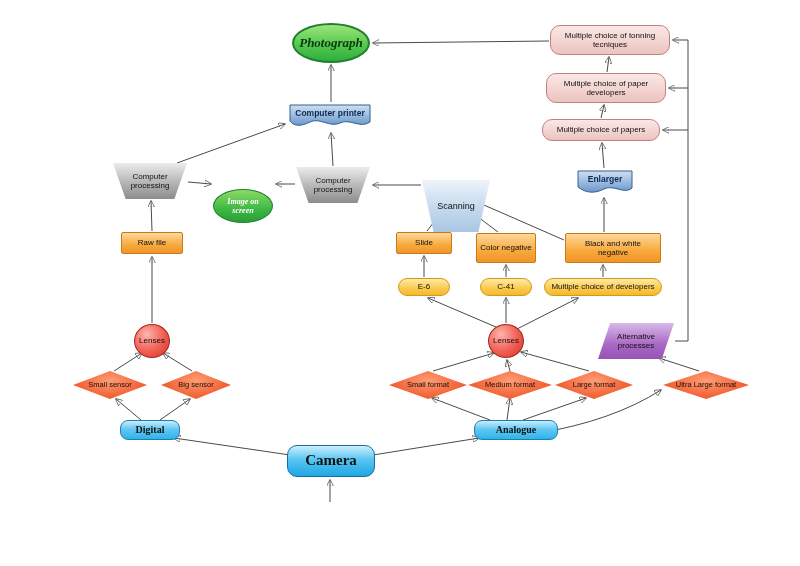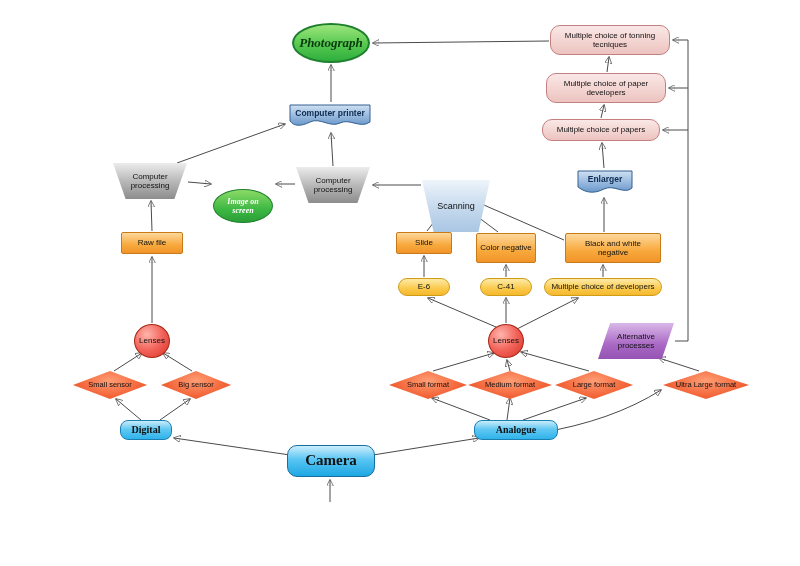--- a/index.html
+++ b/index.html
@@ -208,21 +208,21 @@
   <div class="node diamond" style="left:468px;top:371px;width:84px;height:28px;">
     <span>Medium format</span>
   </div>
   <div class="node diamond" style="left:555px;top:371px;width:78px;height:28px;">
     <span>Large format</span>
   </div>
   <div class="node diamond" style="left:663px;top:371px;width:86px;height:28px;">
     <span>Ultra Large format</span>
   </div>
 
-  <div class="node blue-pill" style="left:120px;top:420px;width:52px;height:20px;align-items:center;">
+  <div class="node blue-pill" style="left:120px;top:420px;width:60px;height:20px;align-items:center;">
     <span>Digital</span>
   </div>
   <div class="node blue-pill" style="left:474px;top:420px;width:84px;height:20px;">
     <span>Analogue</span>
   </div>
   <div class="node blue-pill-big" style="left:287px;top:445px;width:88px;height:32px;">
     <span>Camera</span>
   </div>
 
 

